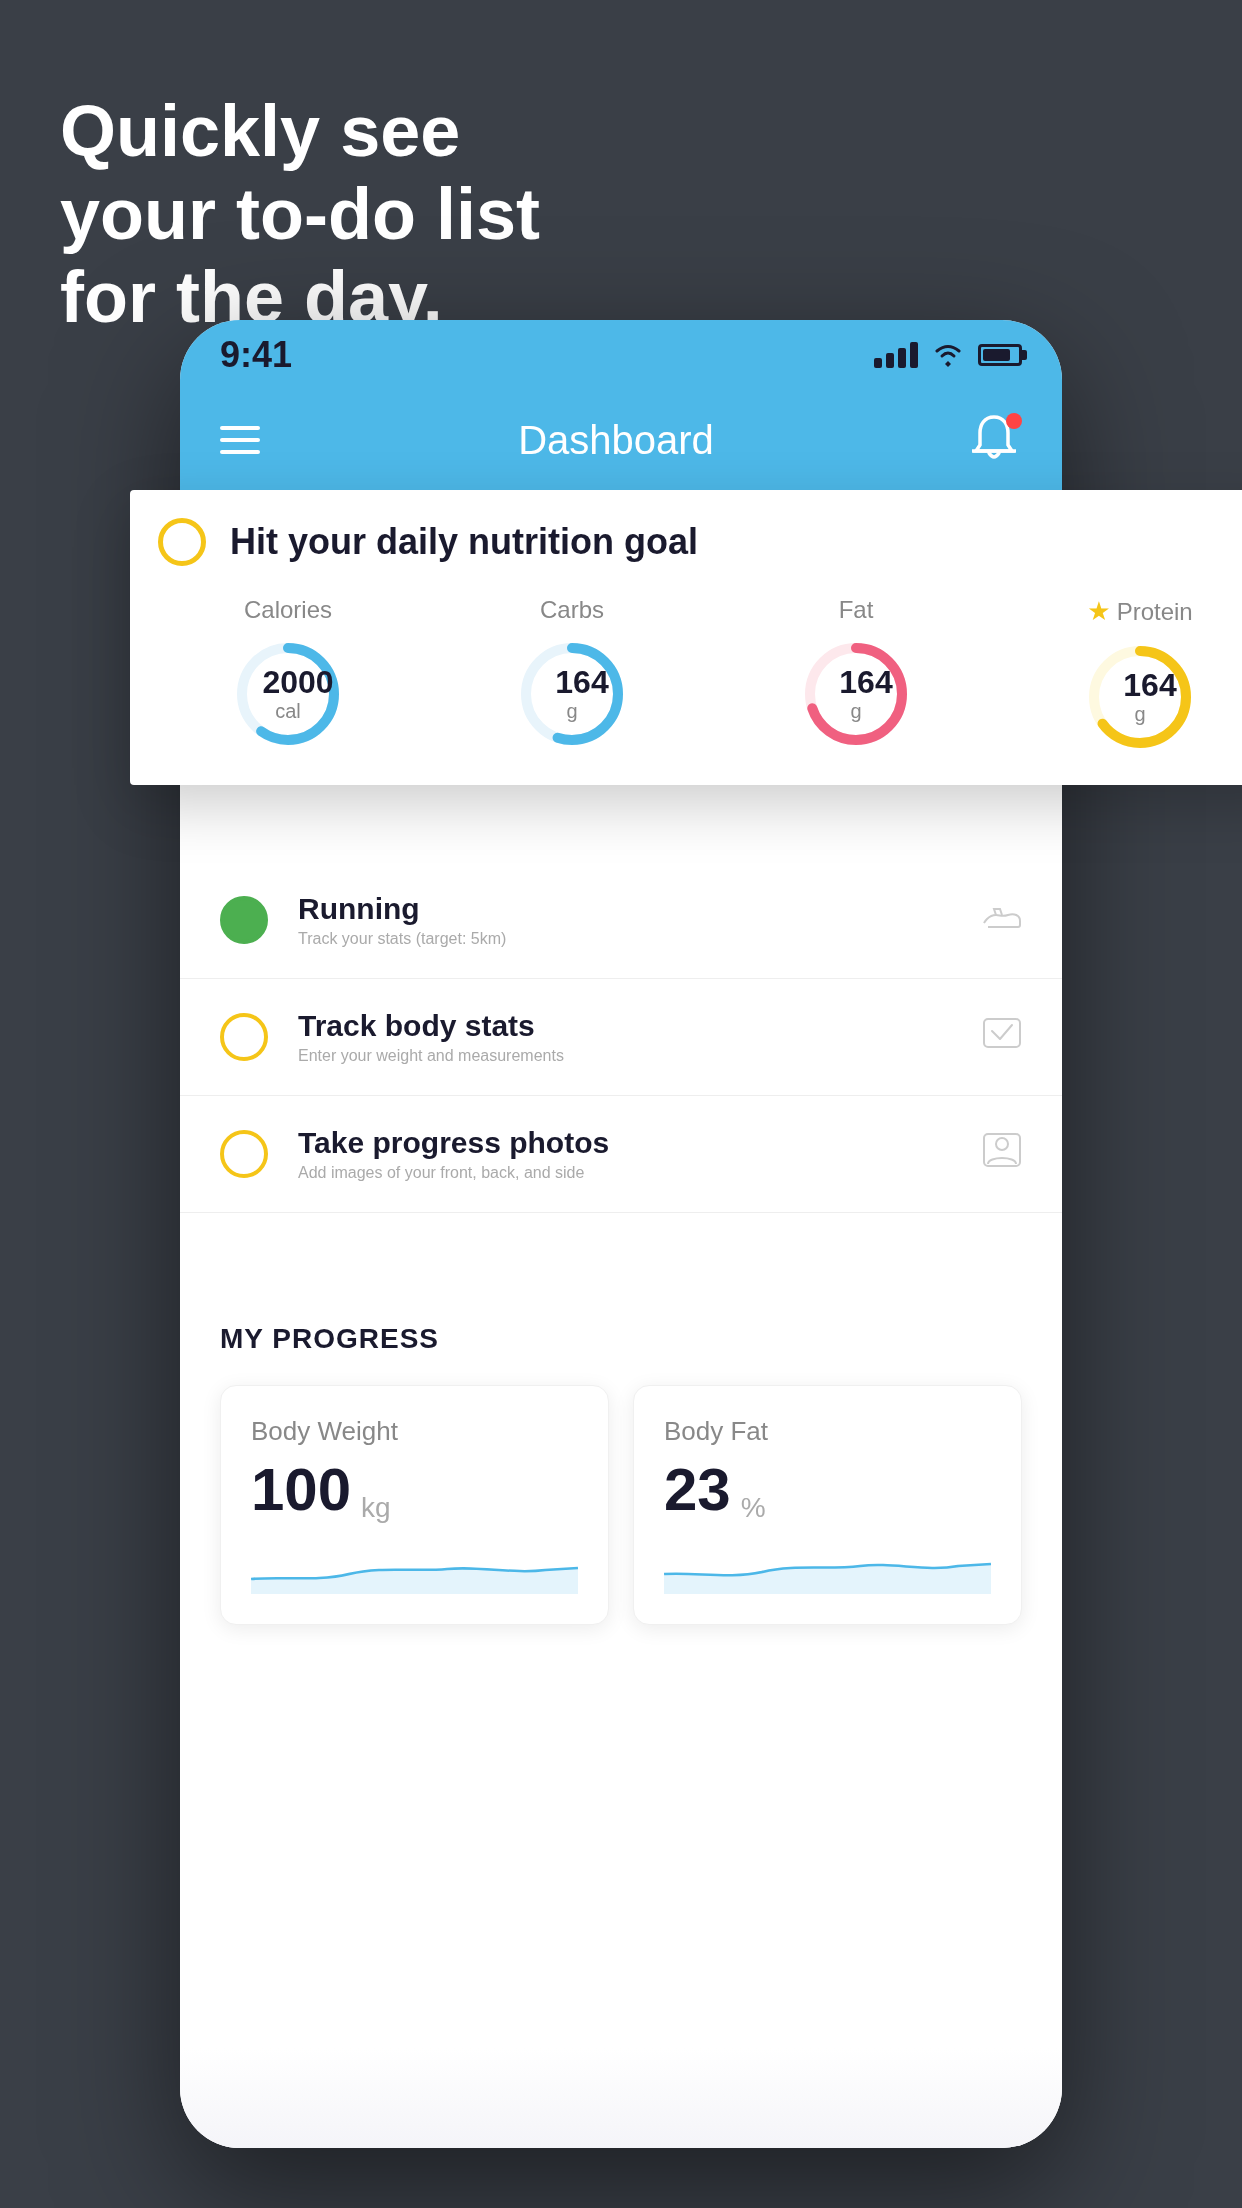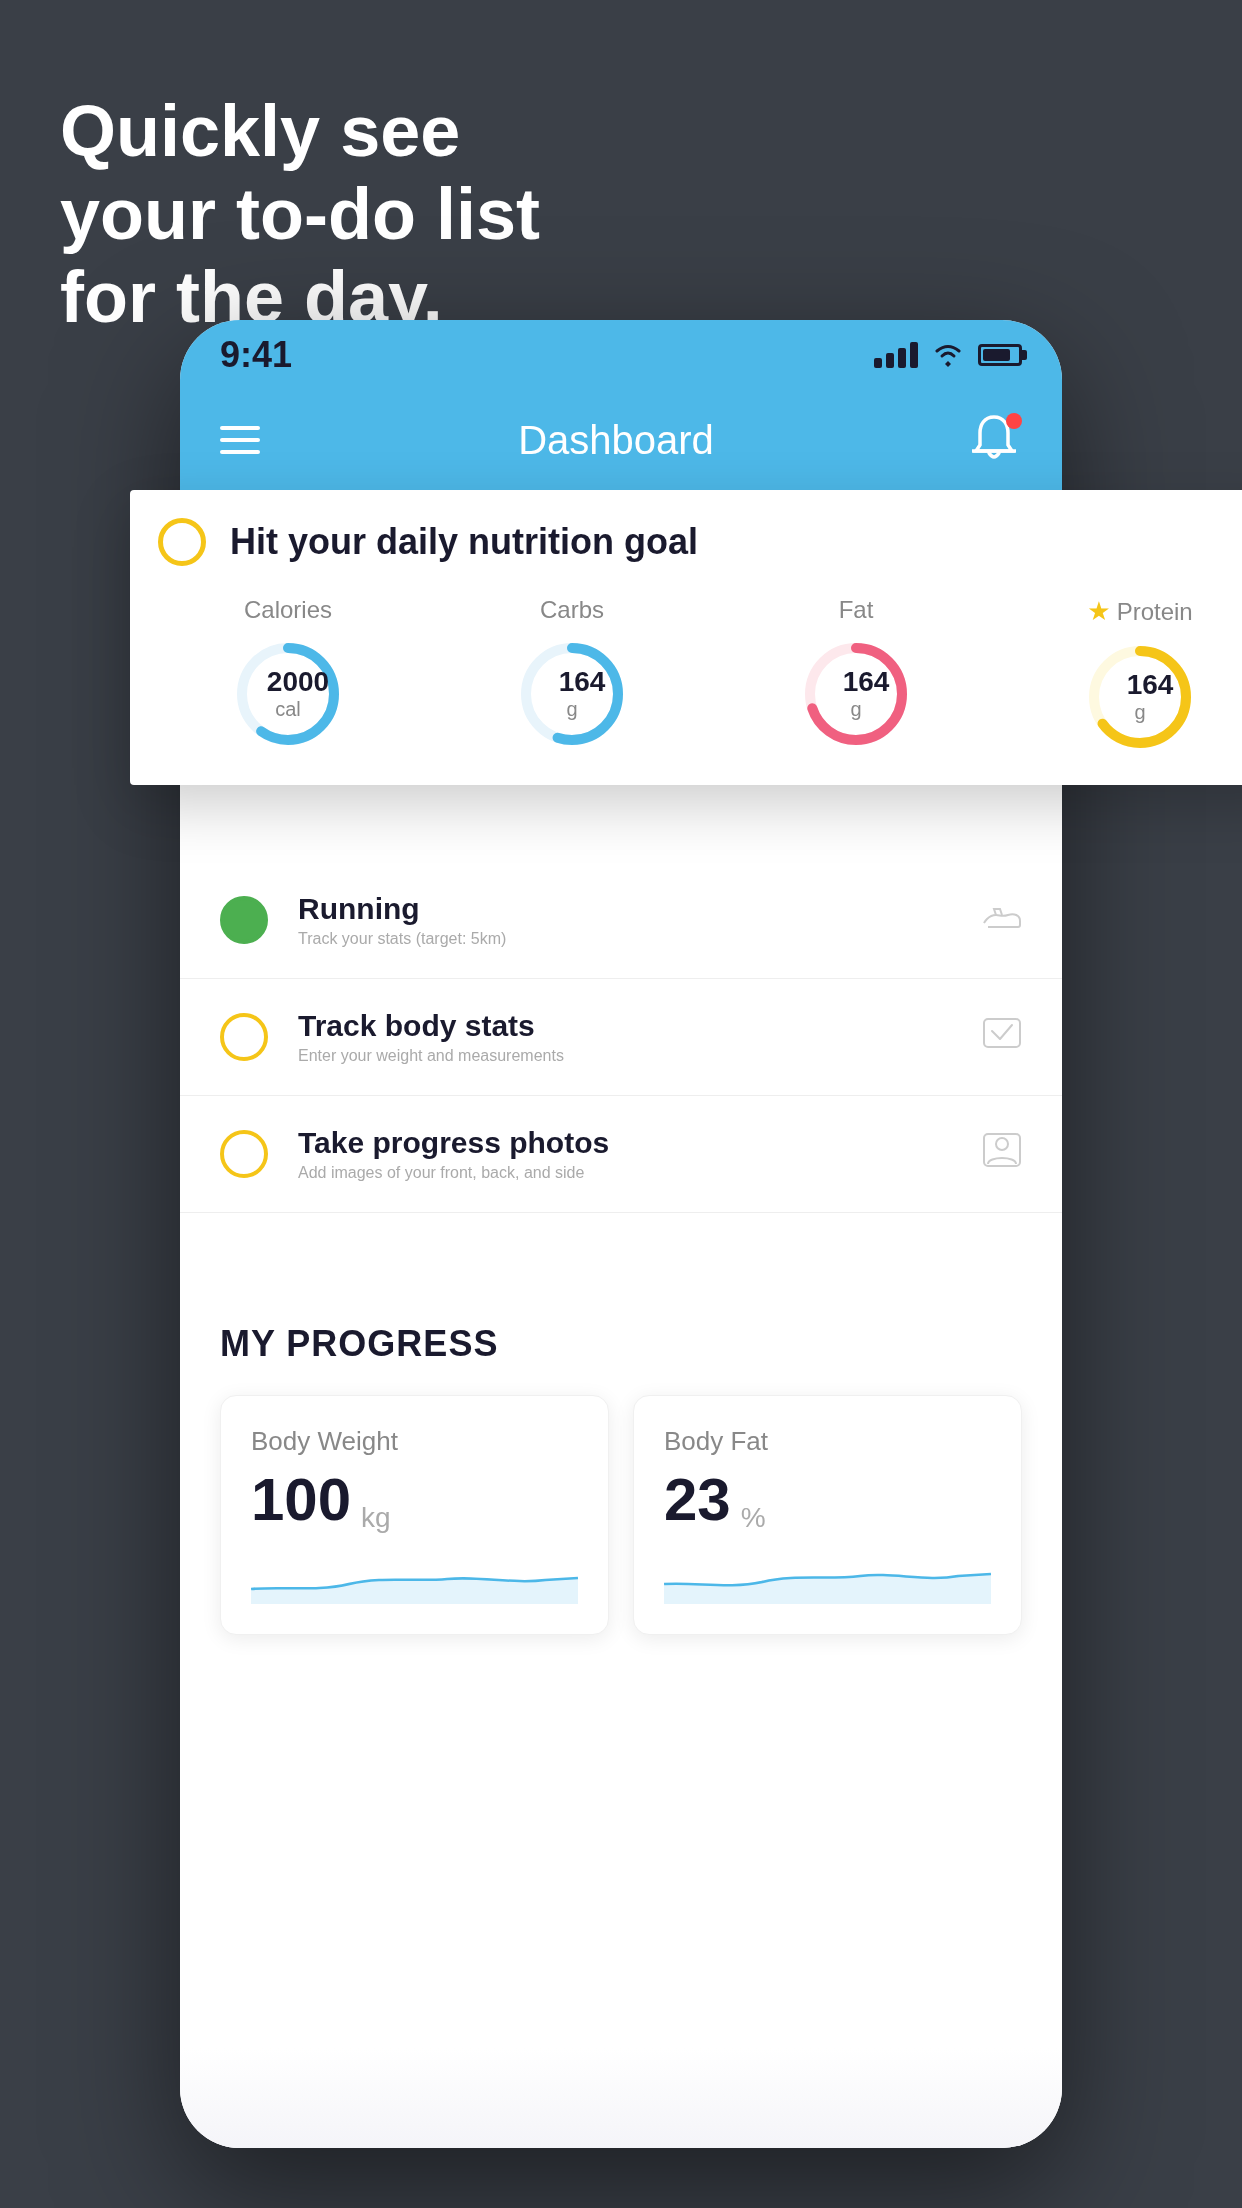--- a/index.html
+++ b/index.html
@@ -229,21 +229,21 @@
 
     .donut-text {
       position: absolute;
       top: 50%;
       left: 50%;
       transform: translate(-50%, -50%);
       text-align: center;
     }
 
     .donut-value {
-      font-size: 28px;
+      font-size: 32px;
       font-weight: 700;
       color: #1a1a2e;
       line-height: 1.1;
       margin-left: 20px;
     }
 
     .donut-unit {
       font-size: 20px;
       color: #888;
     }
@@ -292,21 +292,21 @@
       font-size: 32px;
     }
 
     
     .progress-section {
       padding: 50px 40px 0;
       background: white;
     }
 
     .progress-header {
-      font-size: 36px;
+      font-size: 28px;
       font-weight: 800;
       letter-spacing: 1px;
       color: #1a1a2e;
       margin-bottom: 30px;
     }
 
     .progress-cards {
       display: flex;
       gap: 24px;
     }

